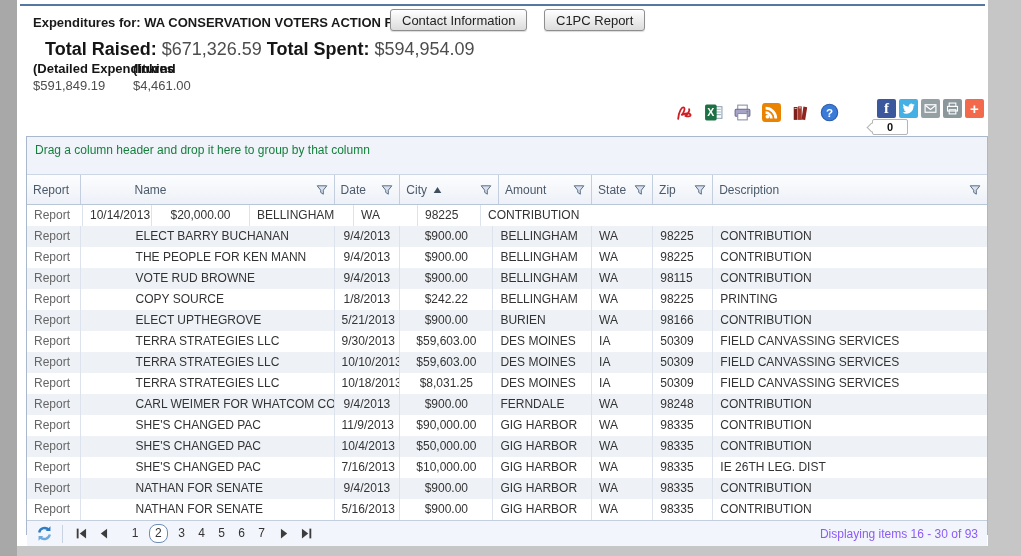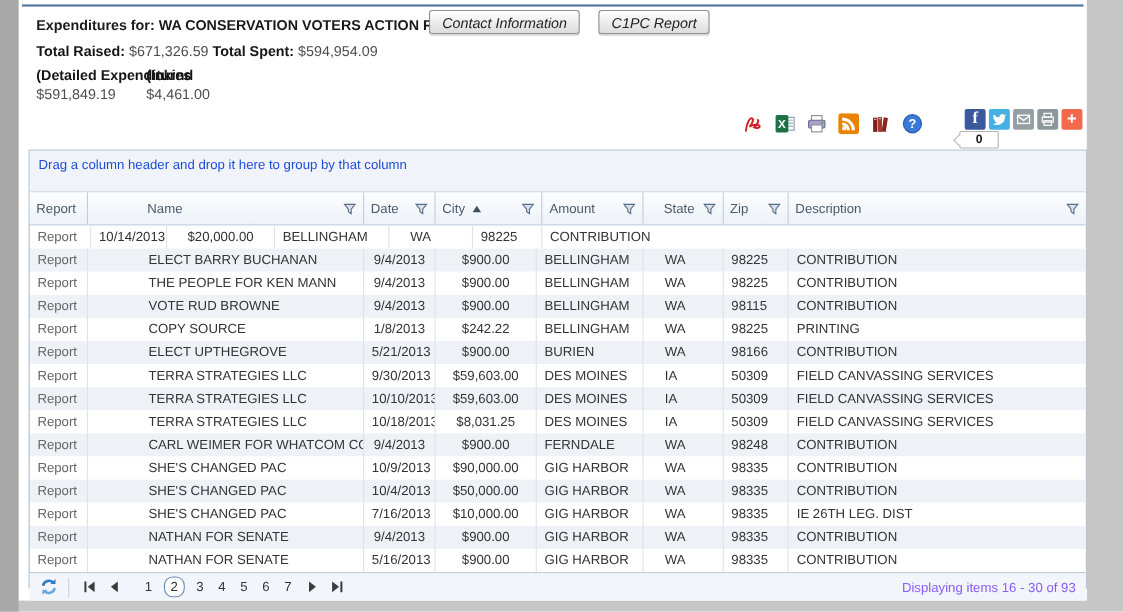--- a/index.html
+++ b/index.html
@@ -8,24 +8,24 @@
   .page { position:absolute; left:0; top:0; width:1021px; height:556px; }
   .strip-left { position:absolute; left:0; top:0; width:17px; height:556px; background:#a8a8a8; }
   .content { position:absolute; left:17px; top:0; width:971px; height:546px; background:#ffffff; }
   .top-rule { position:absolute; left:3px; top:4px; width:965px; height:2px; background:#54789f; }
 
   
   .title-row { position:absolute; left:16px; top:12px; height:24px; white-space:nowrap; }
   .page-title { font-size:13px; font-weight:bold; color:#1a1a1a; line-height:22px; }
   .btn { position:absolute; top:-3px; height:22px; border:1px solid #8e8e8e; border-radius:3px;
          background:linear-gradient(#ffffff,#dcdcdc); font-family:inherit; font-size:13px; color:#222;
-         padding:0 11px; cursor:pointer; box-shadow:0 1px 1px rgba(0,0,0,.15);font-style:italic; }
+         padding:0 11px; cursor:pointer; box-shadow:0 1px 1px rgba(0,0,0,.15); }
   .btn-contact { left:357px; }
   .btn-c1pc { left:511px; }
-  .totals-line { position:absolute; left:16px; top:39px; font-size:13px; white-space:nowrap; }
+  .totals-line { position:absolute; left:28px; top:39px; font-size:18px; white-space:nowrap; }
   .tl-label { font-weight:bold; color:#151515; }
   .tl-value { color:#4d4d4d; }
   .detail-label-1 { position:absolute; left:16px; top:61px; font-size:13px; font-weight:bold; color:#151515; }
   .detail-label-2 { position:absolute; left:116px; top:61px; font-size:13px; font-weight:bold; color:#151515; }
   .detail-value-1 { position:absolute; left:16px; top:78px; font-size:13px; color:#4d4d4d; }
   .detail-value-2 { position:absolute; left:116px; top:78px; font-size:13px; color:#4d4d4d; }
 
   
   .note-row { position:absolute; left:16px; top:106px; font-size:12px; color:#2929cc; white-space:nowrap; }
   .note-funnel { display:inline-block; vertical-align:-3px; margin:0 4px; background:#f2f2f2; border:1px solid #cfcfcf; padding:1px 2px; }
@@ -44,21 +44,21 @@
   .si-print { background:#8c979c; }
   .si-plus { background:#f2694c; font-weight:bold; font-size:15px; }
   .share-bubble { position:absolute; left:855px; top:119px; width:36px; height:16px; background:#fff;
                   border:1px solid #b5b5b5; border-radius:2px; font-size:11px; font-weight:bold; color:#111;
                   text-align:center; line-height:14px; }
   .share-bubble::before { content:""; position:absolute; left:-5px; top:4px; width:6px; height:6px;
                   background:#fff; border-left:1px solid #b5b5b5; border-bottom:1px solid #b5b5b5; transform:rotate(45deg); }
 
   
   .grid { position:absolute; left:9px; top:136px; width:962px; height:399px; border:1px solid #a9b8cc; background:#fff; }
-  .group-bar { height:38px; line-height:26px; padding-left:8px; font-size:12px; color:#1d4ed8;
+  .group-bar { height:38px; line-height:26px; padding-left:8px; font-size:12px; color:#15803d;
                background:#f0f3fa; border-bottom:1px solid #ccd6e4; }
   .ghead { display:flex; height:30px; background:linear-gradient(#fcfdfe,#edf1f8); border-bottom:1px solid #b9c6d8; }
   .hcell { display:flex; align-items:center; padding:0 6px; border-right:1px solid #c3cede;
            font-size:12px; color:#4b5a6a; cursor:pointer; overflow:hidden; white-space:nowrap; }
   .hcell:last-child { border-right:none; }
   .hlabel { margin-right:4px; }
   .sort { display:inline-flex; margin-left:2px; }
   .funnel { margin-left:auto; display:inline-flex; cursor:pointer; }
   .gbody { height:315px; overflow:hidden; }
   .grow { display:flex; height:21px; background:#fff; }
@@ -67,21 +67,21 @@
           overflow:hidden; white-space:nowrap; }
   .cell:last-child { border-right:none; }
   .num { text-align:center; }
   .report-link { color:#666; text-decoration:none; cursor:pointer; }
 
   .w-report { width:56px; }
   .w-name { width:218px;margin-left:48px; }
   .w-date { width:69px; }
   .w-amount { width:98px; }
   .w-city { width:104px; }
-  .w-state { width:64px;margin-left:12px; }
+  .w-state { width:64px; }
   .w-zip { width:63px; }
   .w-description { width:290px; }
 
   
   .pager { display:flex; align-items:center; height:26px; background:#f2f5fb; border-top:1px solid #c3cede; padding:0 9px; }
   .refresh-btn { display:inline-flex; cursor:pointer; margin-right:9px; }
   .pager-sep { width:1px; height:18px; background:#c8d2e0; margin-right:12px; }
   .nav-btn { display:inline-flex; margin-right:9px; cursor:pointer; }
   .pager-pages { display:flex; align-items:center; margin:0 6px; }
   .page-num { min-width:12px; text-align:center; margin:0 4px; font-size:12px; color:#333; cursor:pointer; line-height:17px; }
@@ -348,21 +348,21 @@
             <div class="cell w-date num">9/4/2013</div>
             <div class="cell w-amount num">$900.00</div>
             <div class="cell w-city">FERNDALE</div>
             <div class="cell w-state">WA</div>
             <div class="cell w-zip">98248</div>
             <div class="cell w-description">CONTRIBUTION</div>
           </div>
           <div class="grow">
             <div class="cell w-report"><a class="report-link">Report</a></div>
             <div class="cell w-name">SHE'S CHANGED PAC</div>
-            <div class="cell w-date num">10/9/2013</div>
+            <div class="cell w-date num">11/9/2013</div>
             <div class="cell w-amount num">$90,000.00</div>
             <div class="cell w-city">GIG HARBOR</div>
             <div class="cell w-state">WA</div>
             <div class="cell w-zip">98335</div>
             <div class="cell w-description">CONTRIBUTION</div>
           </div>
           <div class="grow alt">
             <div class="cell w-report"><a class="report-link">Report</a></div>
             <div class="cell w-name">SHE'S CHANGED PAC</div>
             <div class="cell w-date num">10/4/2013</div>

